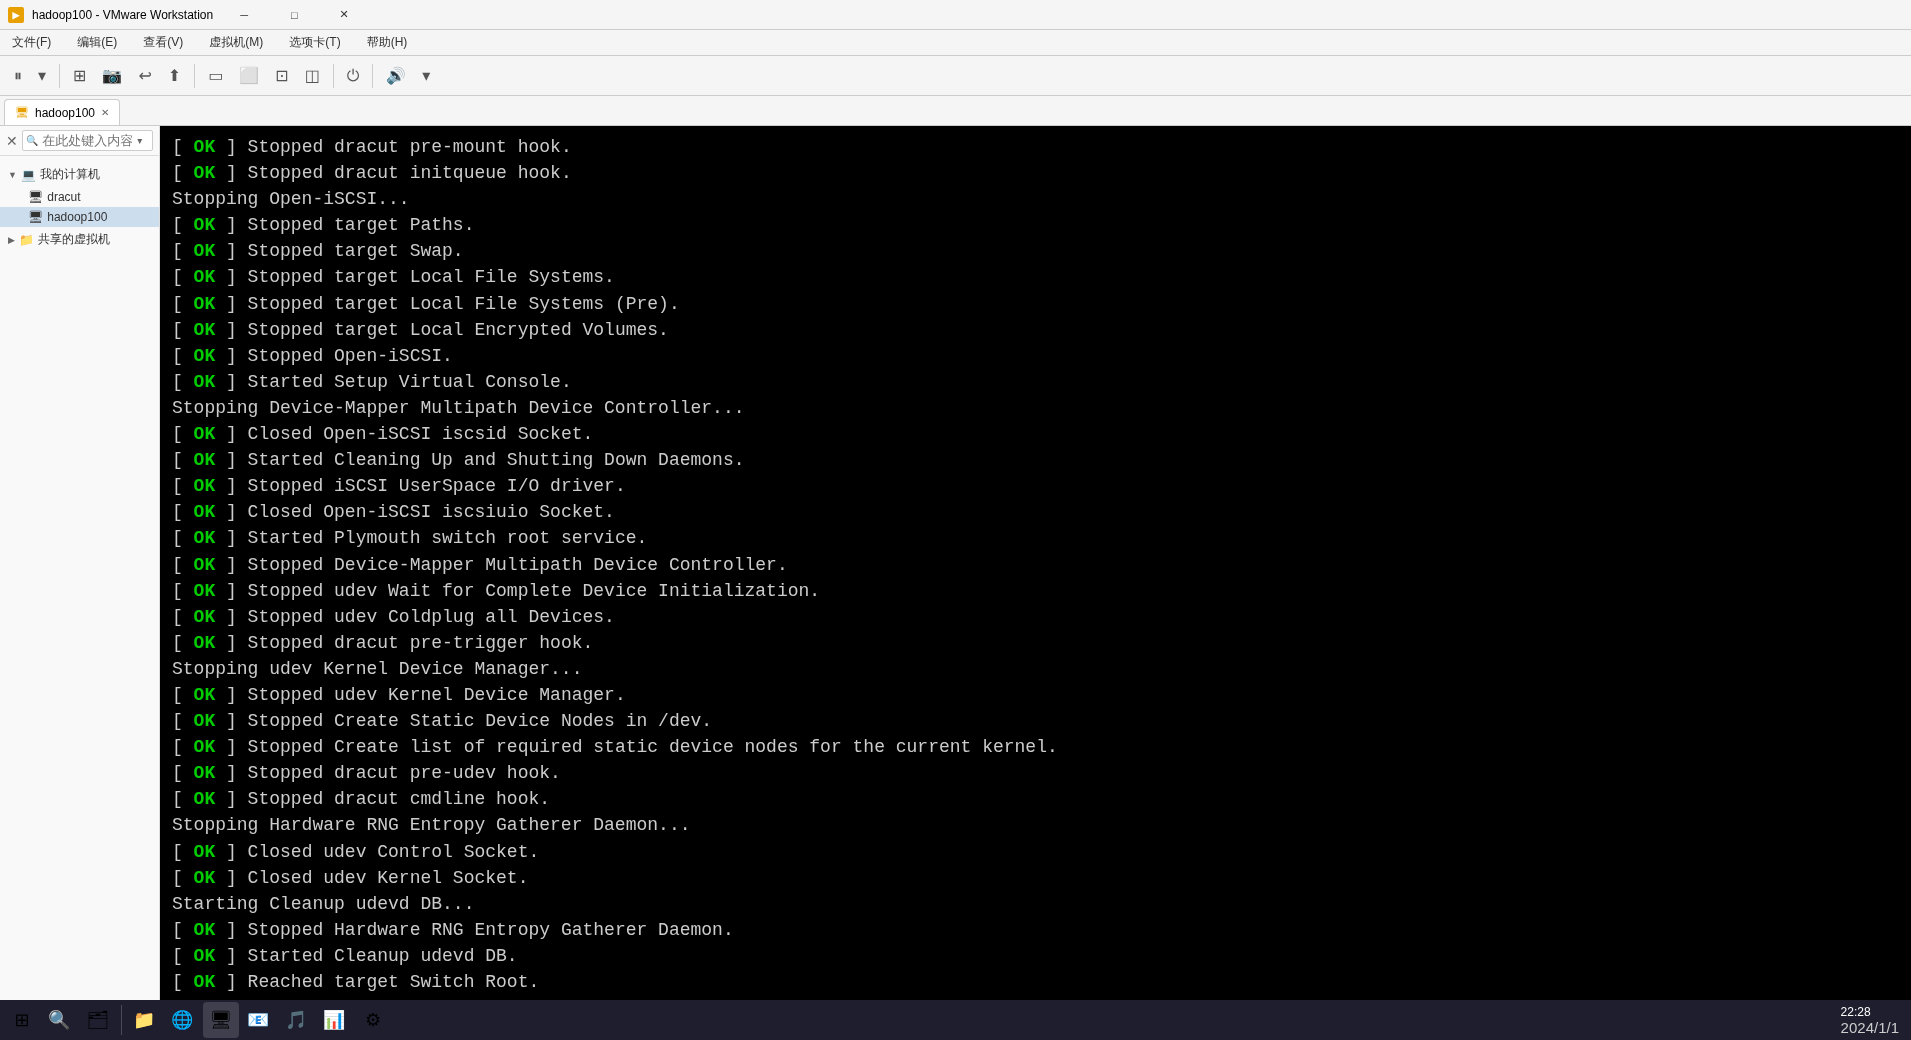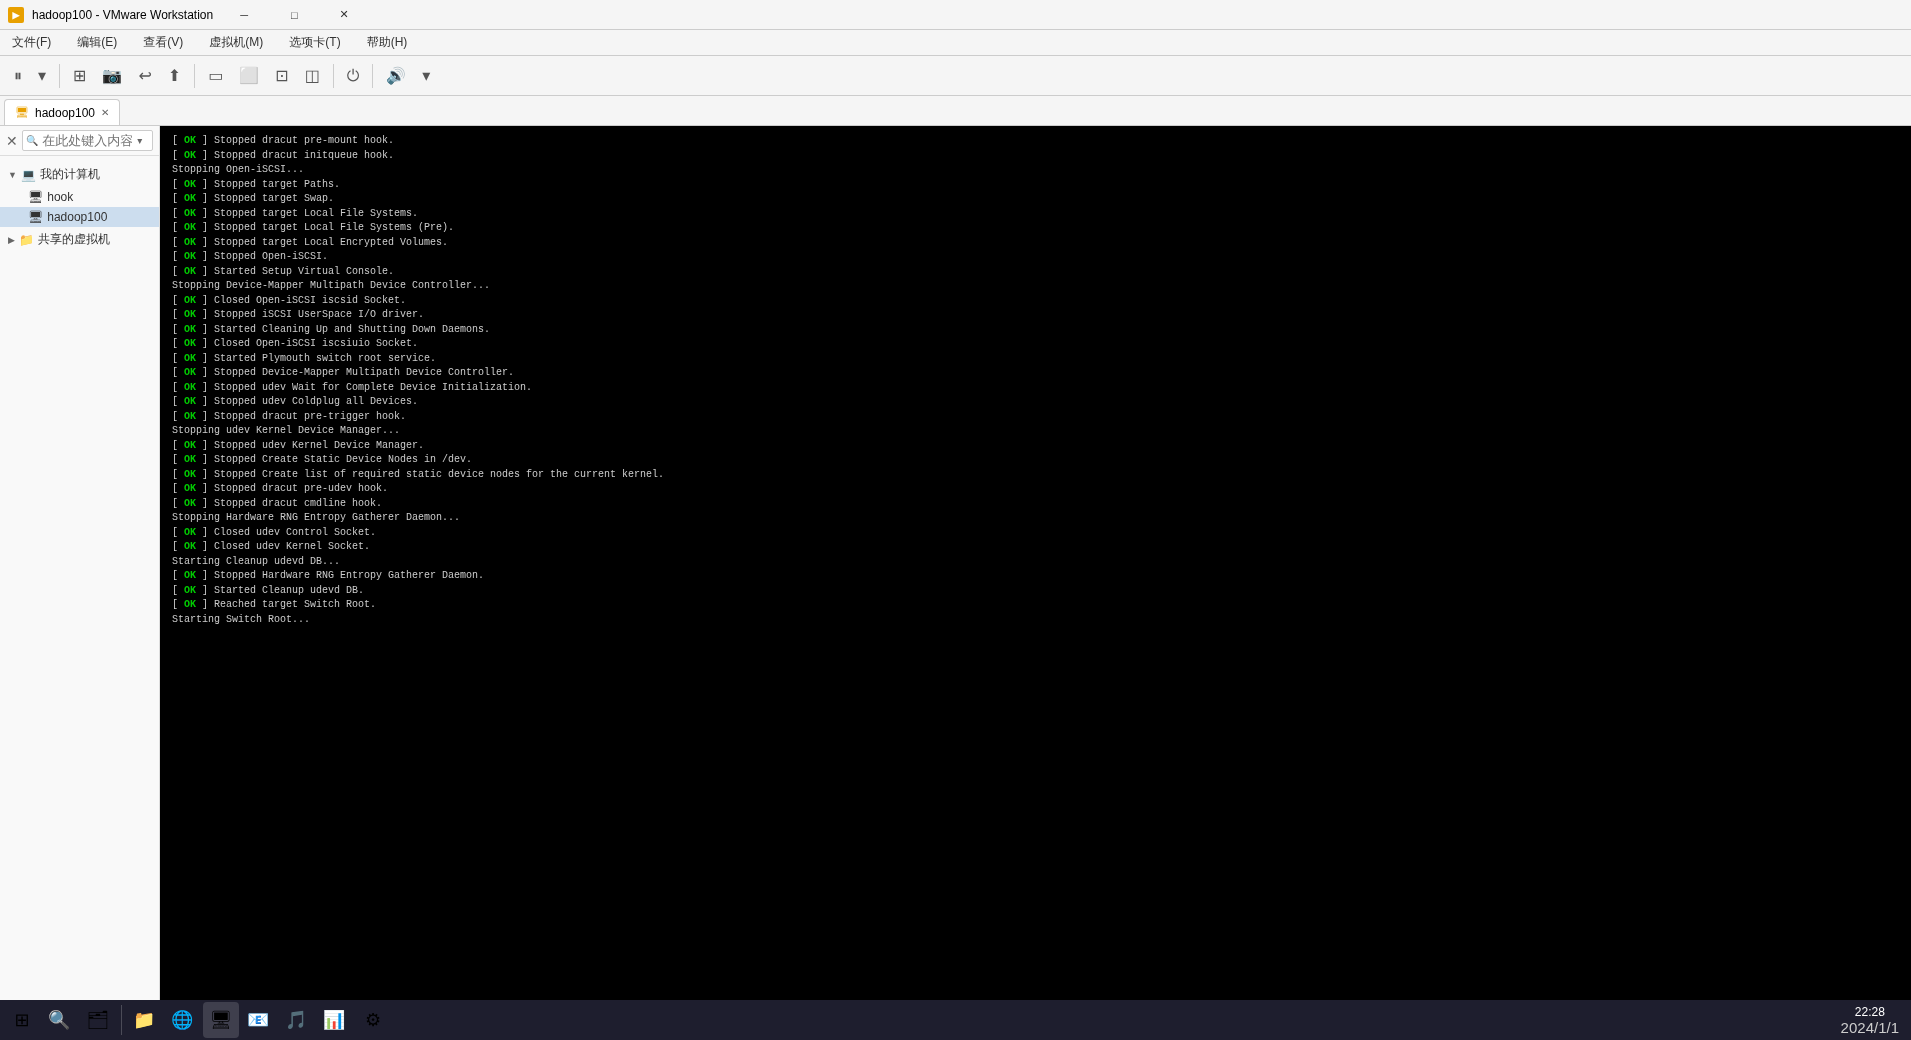--- a/index.html
+++ b/index.html
@@ -192,21 +192,21 @@
       background: #000;
       overflow: hidden;
       position: relative;
     }
 
     #terminal {
       width: 100%;
       height: 100%;
       padding: 8px 12px;
       font-family: 'Courier New', monospace;
-      font-size: 10px;
+      font-size: 18px;
       line-height: 1.45;
       color: #ccc;
       overflow-y: auto;
     }
 
     .ok-badge {
       color: #00cc00;
       font-weight: bold;
     }
 
@@ -279,21 +279,21 @@
       border-radius: 4px;
       cursor: pointer;
       padding: 0 4px;
       font-size: 18px;
     }
     .taskbar-sep-v { width: 1px; height: 30px; background: rgba(255,255,255,0.2); margin: 0 3px; }
     .taskbar-time {
       margin-left: auto;
       color: white;
       font-size: 12px;
-      text-align: center;
+      text-align: left;
       padding-right: 8px;
     }
 
     
     #terminal::-webkit-scrollbar { width: 6px; }
     #terminal::-webkit-scrollbar-track { background: #111; }
     #terminal::-webkit-scrollbar-thumb { background: #444; }
   </style>
 </head>
 <body>
@@ -361,21 +361,21 @@
     </div>
     <div id="sidebar-tree">
 
     <div class="tree-section">
           <span class="arrow">▼</span>
           <span class="section-icon">💻</span>
           <span>我的计算机</span>
         </div>
         <div class="tree-item">
           <span class="item-icon">🖥</span>
-          <span>hook</span>
+          <span>dracut</span>
         </div>
         <div class="tree-item selected">
           <span class="item-icon">🖥</span>
           <span>hadoop100</span>
         </div>
         <div class="tree-section">
           <span class="arrow">▶</span>
           <span class="section-icon">📁</span>
           <span>共享的虚拟机</span>
         </div>
@@ -390,22 +390,22 @@
         <div>         Stopping Open-iSCSI...</div>
         <div>[ <span class="ok-badge">OK</span> ] Stopped target Paths.</div>
         <div>[ <span class="ok-badge">OK</span> ] Stopped target Swap.</div>
         <div>[ <span class="ok-badge">OK</span> ] Stopped target Local File Systems.</div>
         <div>[ <span class="ok-badge">OK</span> ] Stopped target Local File Systems (Pre).</div>
         <div>[ <span class="ok-badge">OK</span> ] Stopped target Local Encrypted Volumes.</div>
         <div>[ <span class="ok-badge">OK</span> ] Stopped Open-iSCSI.</div>
         <div>[ <span class="ok-badge">OK</span> ] Started Setup Virtual Console.</div>
         <div>         Stopping Device-Mapper Multipath Device Controller...</div>
         <div>[ <span class="ok-badge">OK</span> ] Closed Open-iSCSI iscsid Socket.</div>
+        <div>[ <span class="ok-badge">OK</span> ] Started Cleaning Up and Shutting Down Daemons.</div>
         <div>[ <span class="ok-badge">OK</span> ] Stopped iSCSI UserSpace I/O driver.</div>
-        <div>[ <span class="ok-badge">OK</span> ] Started Cleaning Up and Shutting Down Daemons.</div>
         <div>[ <span class="ok-badge">OK</span> ] Closed Open-iSCSI iscsiuio Socket.</div>
         <div>[ <span class="ok-badge">OK</span> ] Started Plymouth switch root service.</div>
         <div>[ <span class="ok-badge">OK</span> ] Stopped Device-Mapper Multipath Device Controller.</div>
         <div>[ <span class="ok-badge">OK</span> ] Stopped udev Wait for Complete Device Initialization.</div>
         <div>[ <span class="ok-badge">OK</span> ] Stopped udev Coldplug all Devices.</div>
         <div>[ <span class="ok-badge">OK</span> ] Stopped dracut pre-trigger hook.</div>
         <div>         Stopping udev Kernel Device Manager...</div>
         <div>[ <span class="ok-badge">OK</span> ] Stopped udev Kernel Device Manager.</div>
         <div>[ <span class="ok-badge">OK</span> ] Stopped Create Static Device Nodes in /dev.</div>
         <div>[ <span class="ok-badge">OK</span> ] Stopped Create list of required static device nodes for the current kernel.</div>

